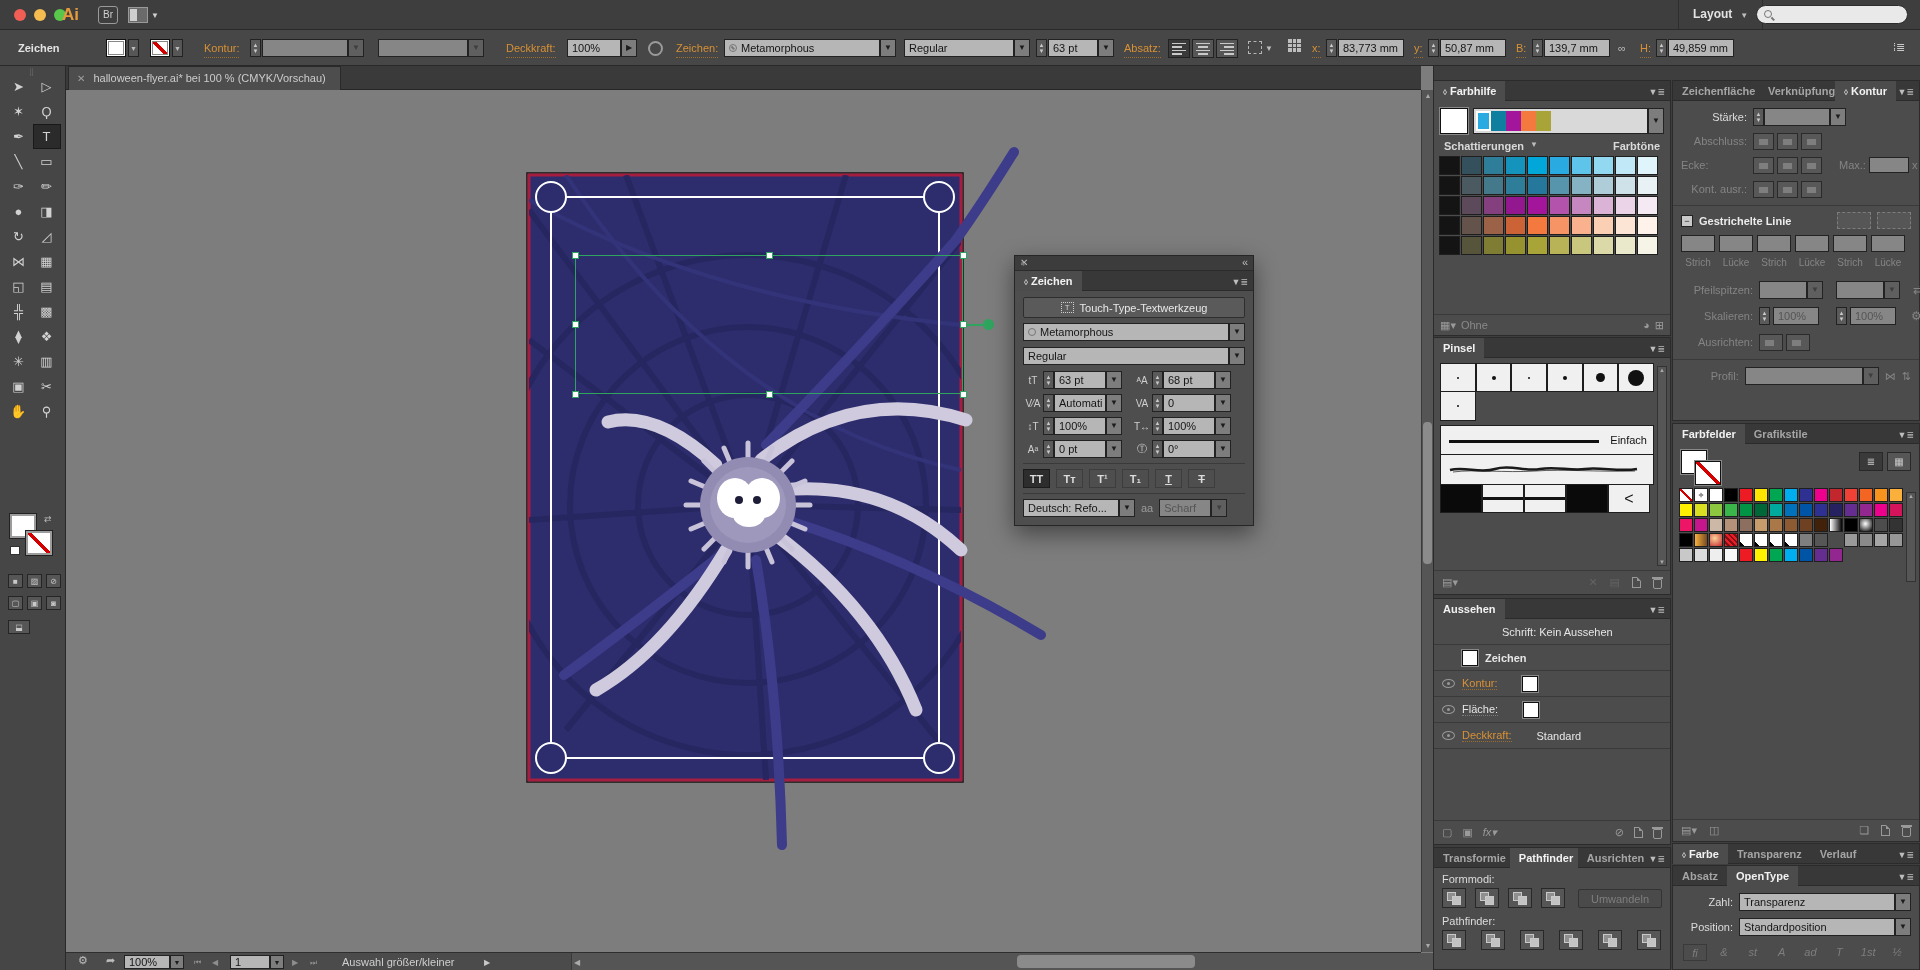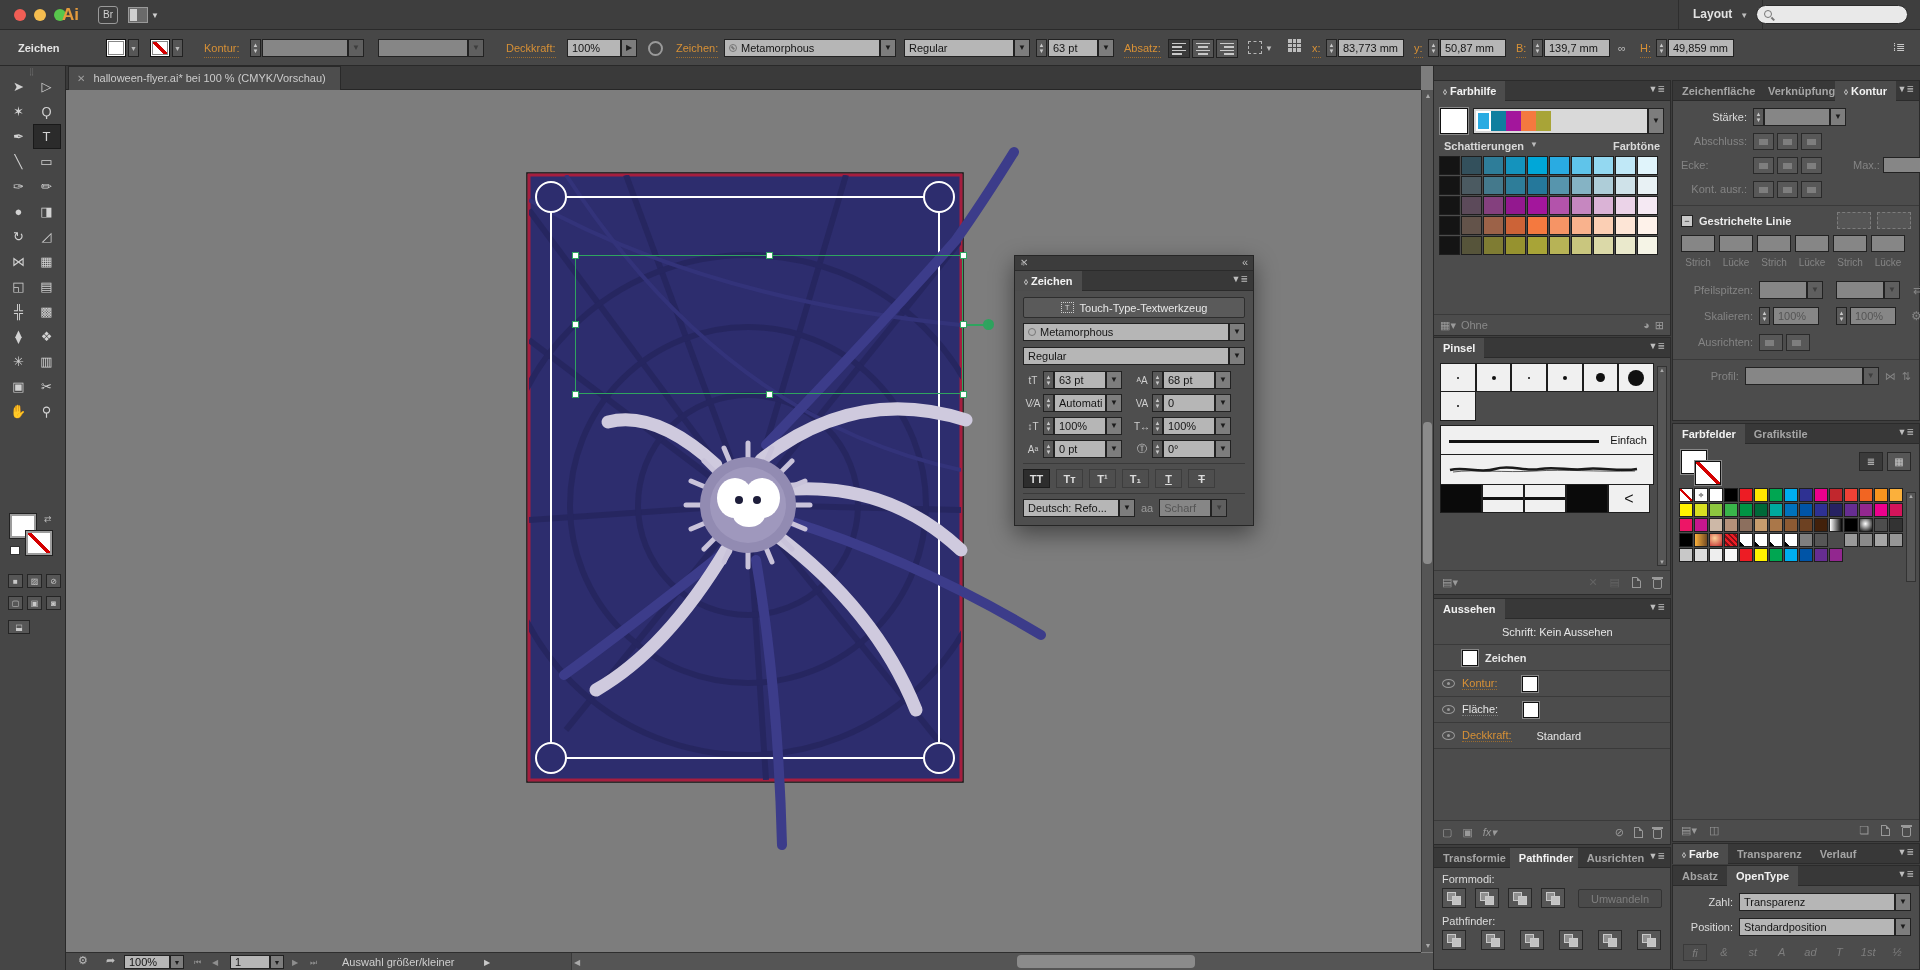--- a/index.html
+++ b/index.html
@@ -81,21 +81,21 @@
   .sfield { height:14px; background:#b6b6b6; border:1px solid #222; color:#151515; padding:0 4px; line-height:12px; }
   .sdd { width:14px; height:14px; background:#7d7d7d; border:1px solid #222; color:#1c1c1c; font-size:7px; text-align:center; line-height:13px; }
   .nav { color:#8e8e8e; font-size:8px; top:5px !important; }
   #hint { color:#cfcfcf; top:3px !important; }
   #hscroll { position:absolute; left:505px; top:0; width:916px; height:18px; background:#555; border-left:1px solid #3a3a3a; }
   #hthumb { position:absolute; left:445px; top:2px; width:178px; height:13px; background:#8b8b8b; border-radius:4px; }
   .harr { position:absolute; top:5px; color:#aaa; font-size:8px; }
 
   
   .panel { position:absolute; background:#4c4c4c; border:1px solid #2b2b2b; }
-  .ptabs { height:20px; background:#383838; display:flex; align-items:flex-start; border-bottom:1px solid #2b2b2b; }
+  .ptabs { height:20px; background:#383838; display:flex; align-items:center; border-bottom:1px solid #2b2b2b; }
   .ptab { height:20px; padding:0 9px; line-height:20px; color:#a5a5a5; font-weight:bold; white-space:nowrap; overflow:hidden; }
   .ptab.active { background:#4c4c4c; color:#f2f2f2; }
   .pmenu { margin-left:auto; color:#bdbdbd; font-size:9px; padding:3px 5px 0 0; }
   .diam { font-size:8px; margin-right:3px; color:#cfcfcf; }
   .dim { color:#8a8a8a; }
   .dimlbl { color:#848484; line-height:18px; }
   .k-btn { width:21px; height:17px; background:#585858; border:1px solid #2a2a2a; position:relative; }
   .k-btn::after { content:""; position:absolute; left:5px; top:5px; width:9px; height:6px; background:#7e7e7e; }
   .cellrow { display:flex; gap:3px; }
   .eye { width:13px; height:9px; border:1px solid #989898; border-radius:50%; position:relative; }
@@ -807,21 +807,21 @@
     <span class="cellrow">
         <span class="k-btn"></span>
         <span class="k-btn"></span>
         <span class="k-btn"></span>
       </span>
     <span class="dimlbl" style="text-align:left;padding-right:6px">Ecke:</span>
     <span class="cellrow" style="align-items:center">
         <span class="k-btn"></span>
         <span class="k-btn"></span>
         <span class="k-btn"></span>
-      <span class="dimlbl" style="margin-left:28px">Max.:</span>
+      <span class="dimlbl" style="margin-left:14px">Max.:</span>
       <span class="field dis" style="width:40px;height:16px"></span>
       <span class="dimlbl">x</span>
       </span>
     <span class="dimlbl" style="text-align:right;padding-right:6px">Kont. ausr.:</span>
     <span class="cellrow">
         <span class="k-btn"></span>
         <span class="k-btn"></span>
         <span class="k-btn"></span>
       </span>
   </div>

